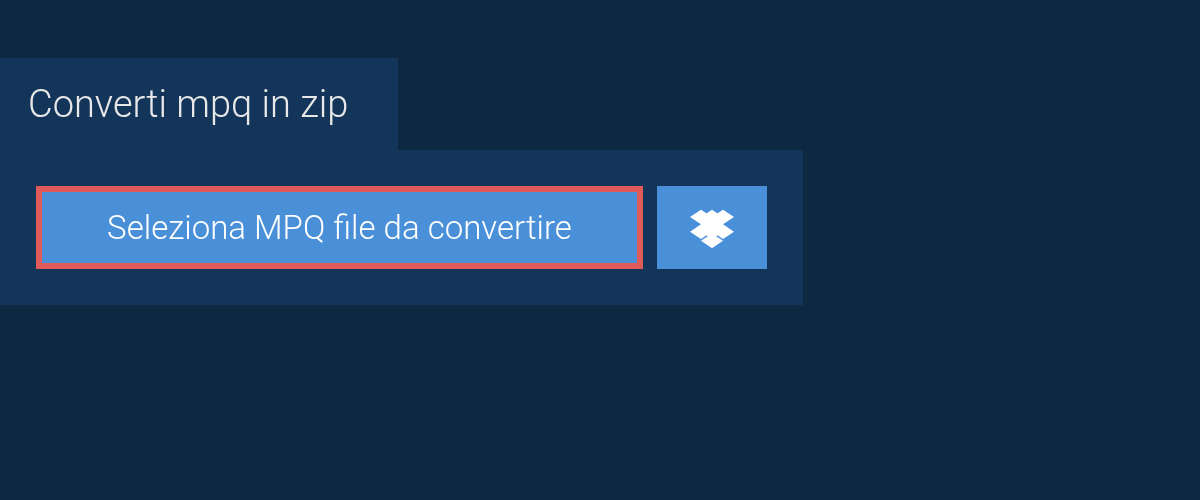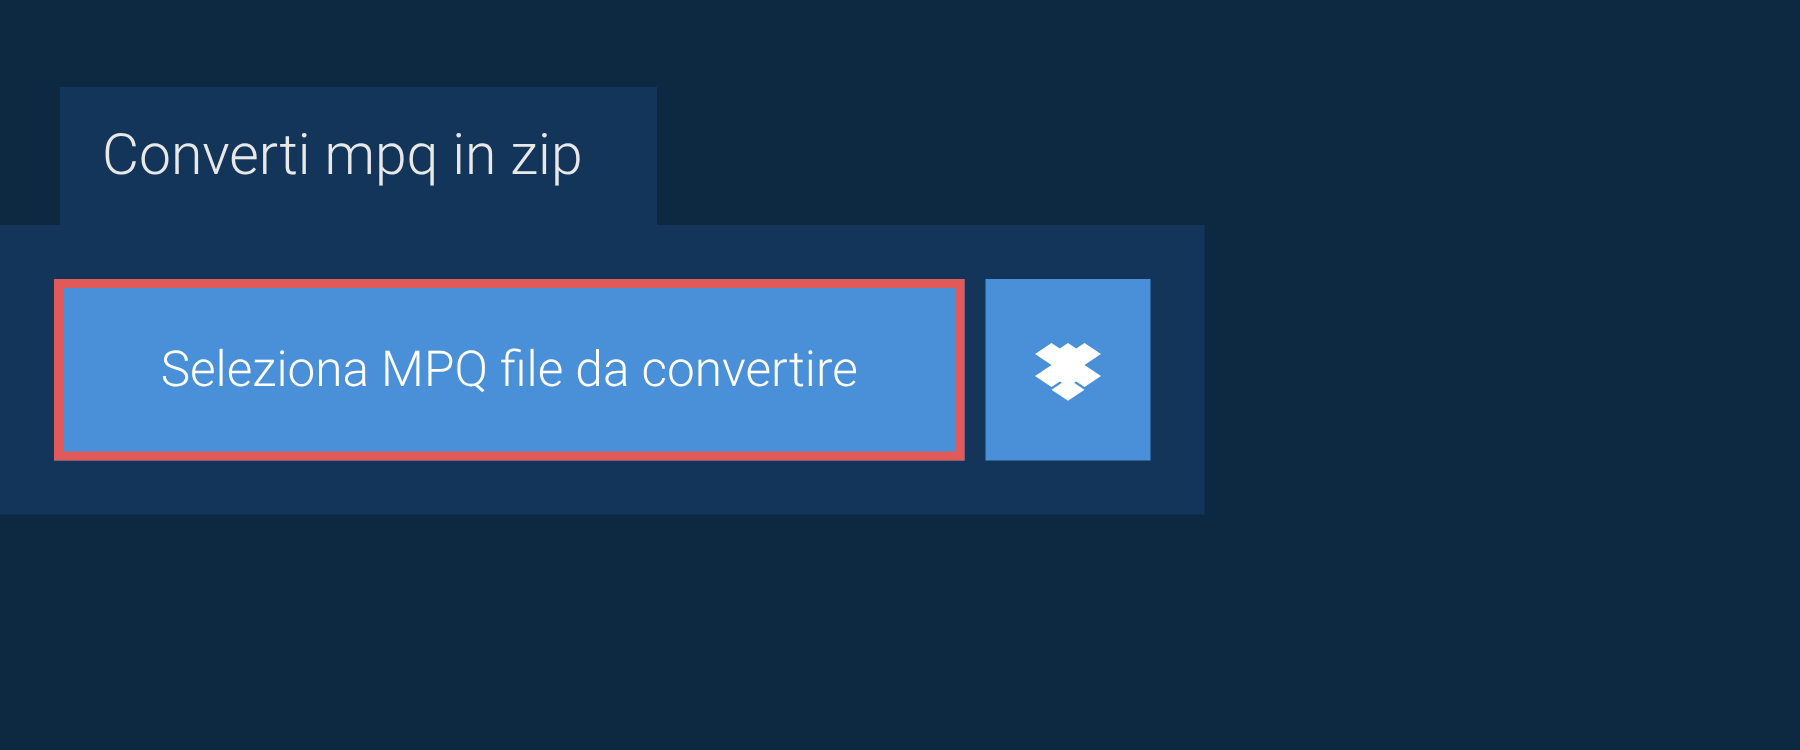--- a/index.html
+++ b/index.html
@@ -12,21 +12,20 @@
       height: 500px;
       background-color: #0d2942;
       font-family: -apple-system, BlinkMacSystemFont, "Segoe UI", Roboto, Helvetica, Arial, sans-serif;
       overflow: hidden;
     }
     .tab-header {
       display: inline-block;
       background-color: #14355a;
       padding: 24px 50px 24px 28px;
       margin-top: 58px;
-      margin-left: 40px;
     }
     .tab-header-text {
       color: #e8e8e8;
       font-size: 38px;
       font-weight: 300;
     }
     .content-panel {
       background-color: #14355a;
       padding: 36px;
       width: 803px;
@@ -35,21 +34,21 @@
       display: flex;
       gap: 14px;
     }
     .select-file-button {
       flex: 1;
       background-color: #4a90d9;
       border: 6px solid #e05a5a;
       color: #ffffff;
       font-size: 33px;
       font-weight: 300;
-      padding: 35px 20px;
+      padding: 16px 20px;
       text-align: center;
       cursor: pointer;
       display: flex;
       align-items: center;
       justify-content: center;
     }
     .dropbox-button {
       width: 110px;
       background-color: #4a90d9;
       cursor: pointer;

